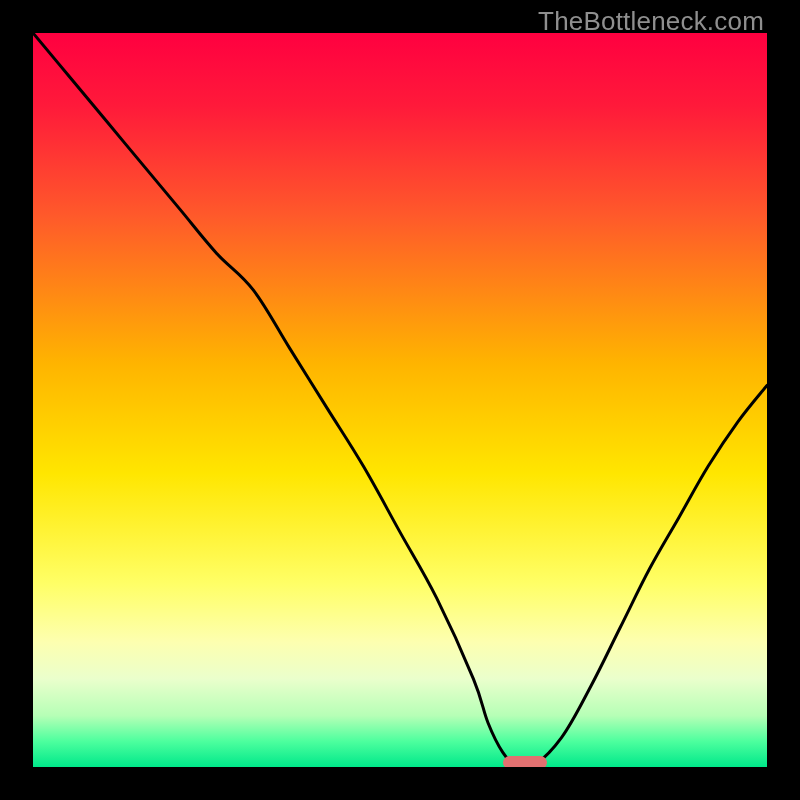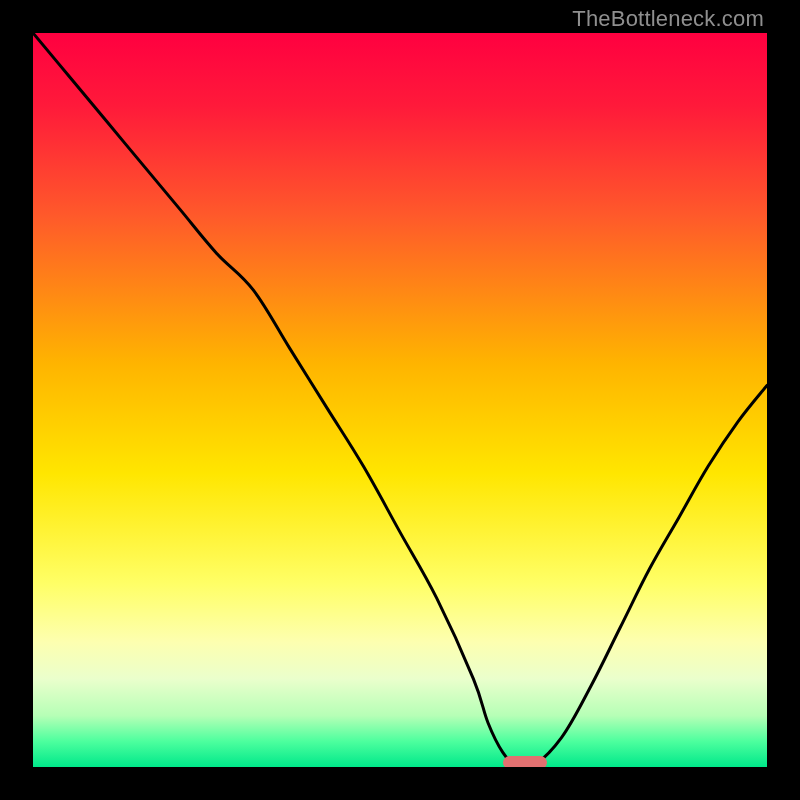--- a/index.html
+++ b/index.html
@@ -31,21 +31,21 @@
   }
   .curve-svg {
     position: absolute;
     inset: 0;
   }
   .watermark {
     position: absolute;
     top: 6px;
     right: 36px;
     color: #8f8f8f;
-    font-size: 22px;
+    font-size: 26px;
     letter-spacing: 0.2px;
     font-weight: 400;
   }
   .marker {
     position: absolute;
     background: #e17070;
     border-radius: 999px;
   }
 </style>
 </head>

